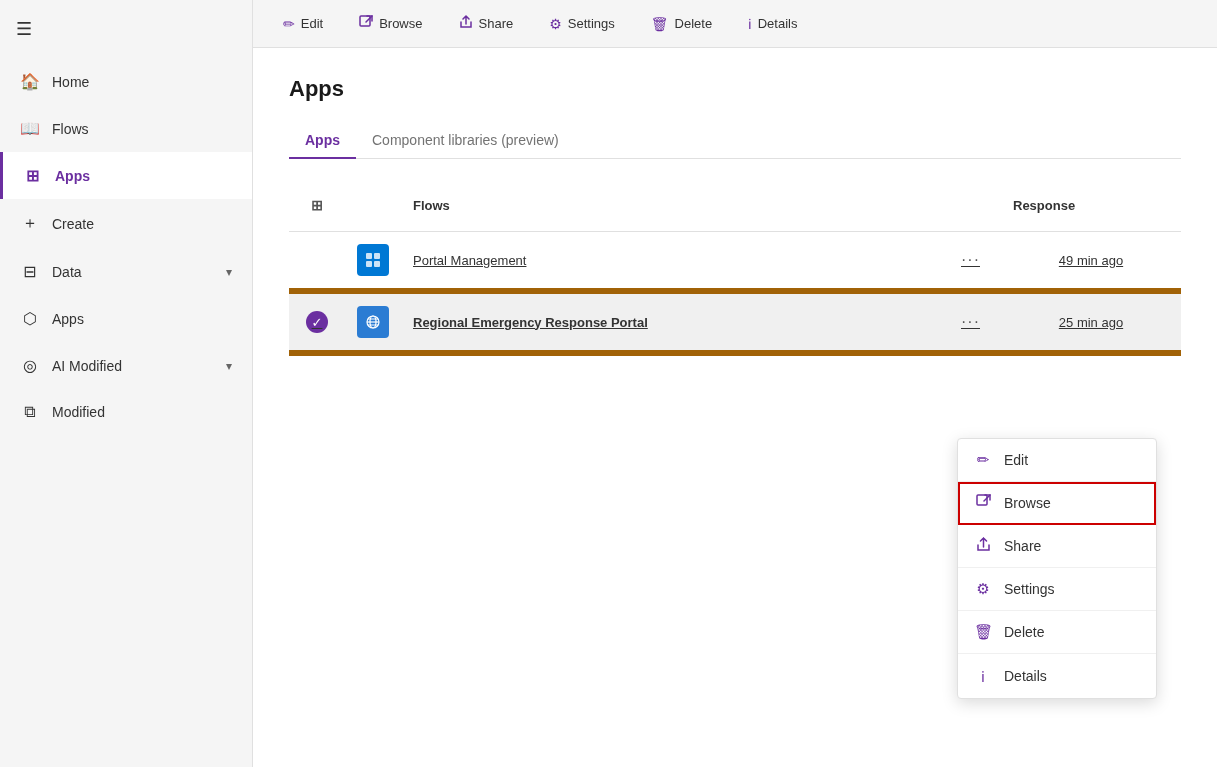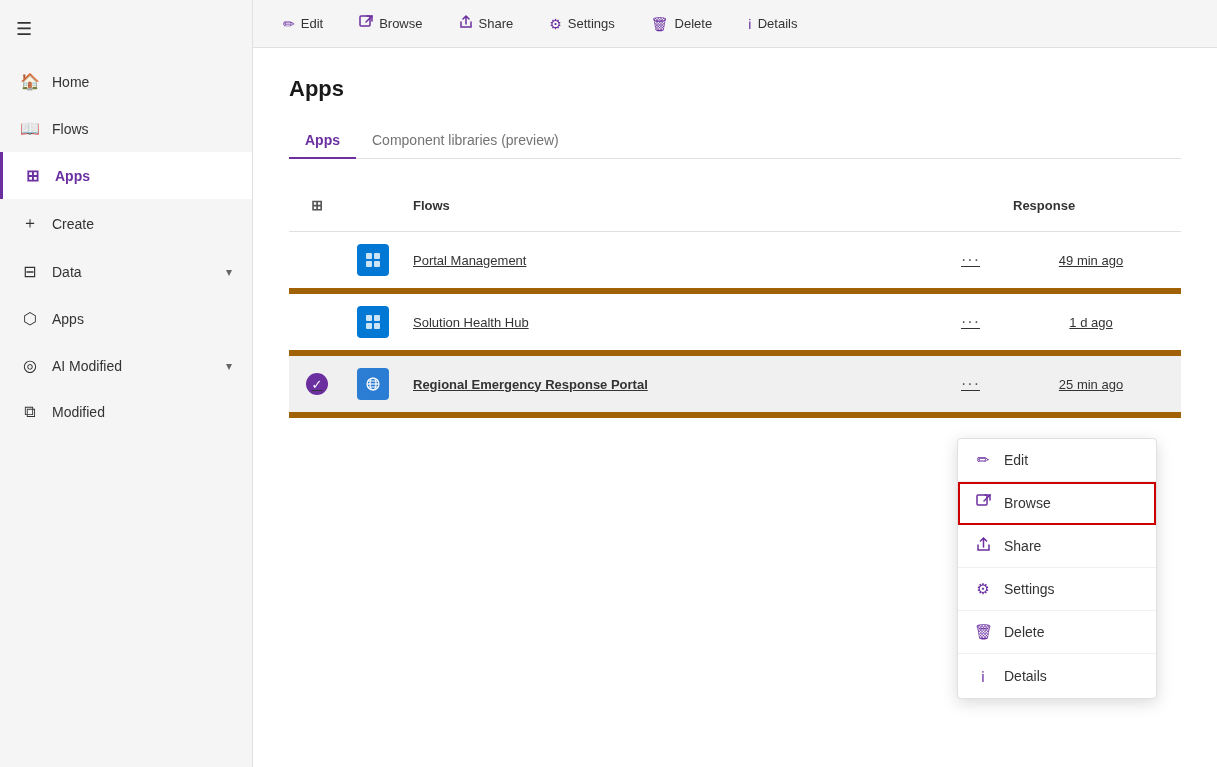--- a/index.html
+++ b/index.html
@@ -342,38 +342,20 @@
                 </svg>
             </div>
           </td>
           <td>Portal Management</td>
           <td>
             <span class="dots-btn">···</span>
           </td>
           <td class="col-modified">49 min ago</td>
         </tr>
 
-        <tr>
-          <td class="check-cell"></td>
-          <td>
-            <div class="app-icon blue">
-              <svg width="16" height="16" viewBox="0 0 16 16" fill="none">
-                  <rect x="1" y="1" width="6" height="6" rx="1" fill="white" opacity="0.8"></rect>
-                  <rect x="9" y="1" width="6" height="6" rx="1" fill="white" opacity="0.8"></rect>
-                  <rect x="1" y="9" width="6" height="6" rx="1" fill="white" opacity="0.8"></rect>
-                  <rect x="9" y="9" width="6" height="6" rx="1" fill="white" opacity="0.8"></rect>
-                </svg>
-            </div>
-          </td>
-          <td>Solution Health Hub</td>
-          <td>
-            <span class="dots-btn">···</span>
-          </td>
-          <td class="col-modified">1 d ago</td>
-        </tr>
 
         <tr class="selected">
           <td class="check-cell">
             <div class="check-circle">✓</div>
           </td>
           <td>
             <div class="app-icon globe-icon">
               <svg width="16" height="16" viewBox="0 0 16 16" fill="none">
                 <circle cx="8" cy="8" r="6" stroke="white" stroke-width="1.2" fill="none"></circle>
                 <ellipse cx="8" cy="8" rx="3" ry="6" stroke="white" stroke-width="1.2" fill="none"></ellipse>

